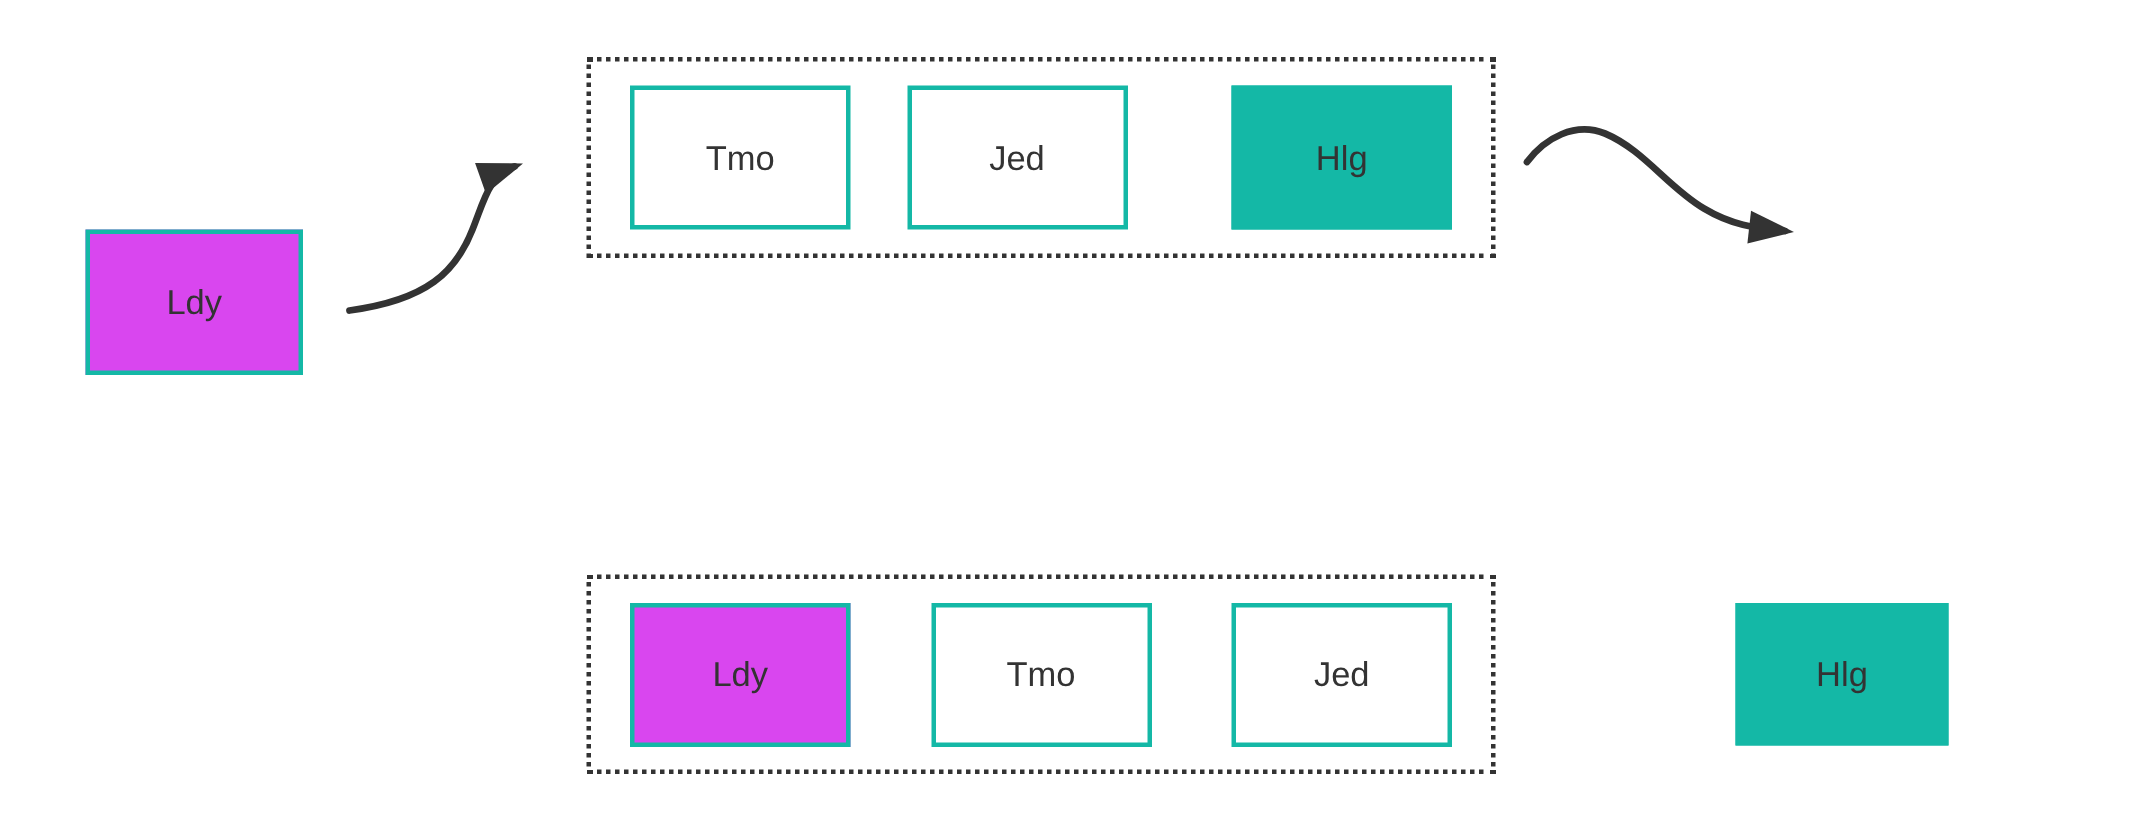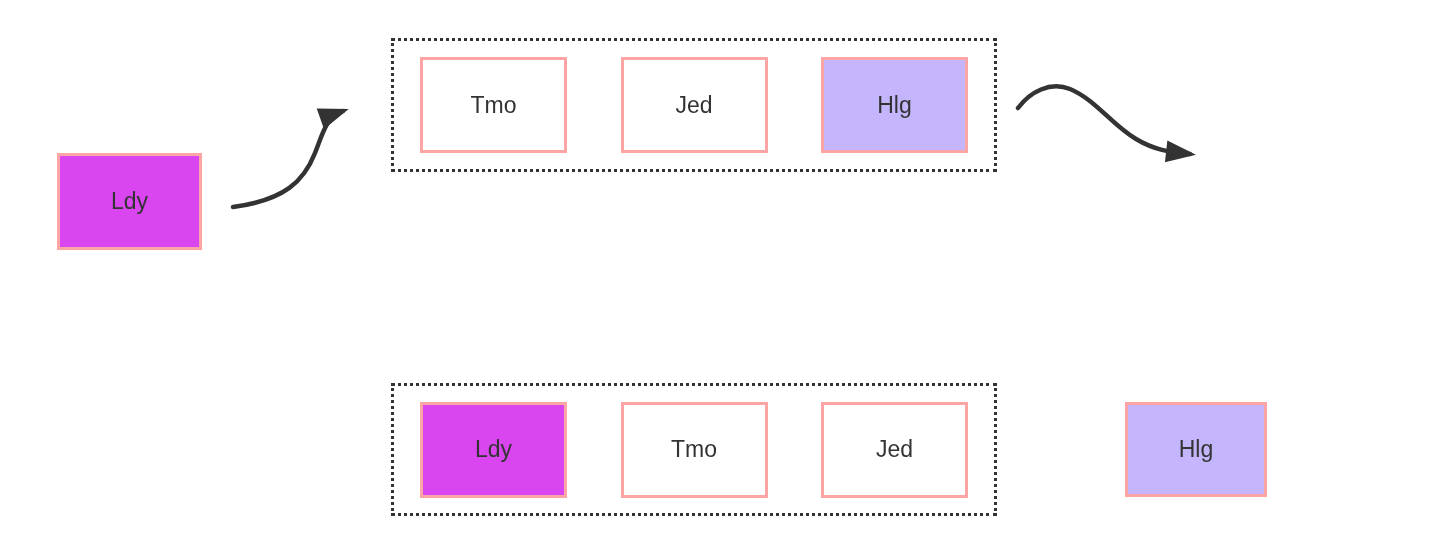--- a/index.html
+++ b/index.html
@@ -18,28 +18,28 @@
     position: absolute;
     left: 0; top: 0;
     width: 1430px; height: 552px;
     pointer-events: none;
   }
 
   .box {
     display: flex;
     align-items: center;
     justify-content: center;
-    border: 3px solid #fca5a5;
+    border: 3px solid #14b8a6;
     background: #ffffff;
     color: #333333;
     font-size: 23px;
     line-height: 1;
   }
   .box.green { background: #d946ef; }
-  .box.red   { background: #c4b5fd; }
+  .box.red   { background: #14b8a6; margin-left: 32px; }
 
   .ext-box { position: absolute; }
   #ext-ldy { left: 57px;  top: 153px; width: 145px; height: 97px; }
   #ext-hlg { left: 1125px; top: 402px; width: 142px; height: 95px; }
 
   .dotted-container {
     position: absolute;
     width: 606px;
     border: 3px dotted #333333;
     display: flex;

